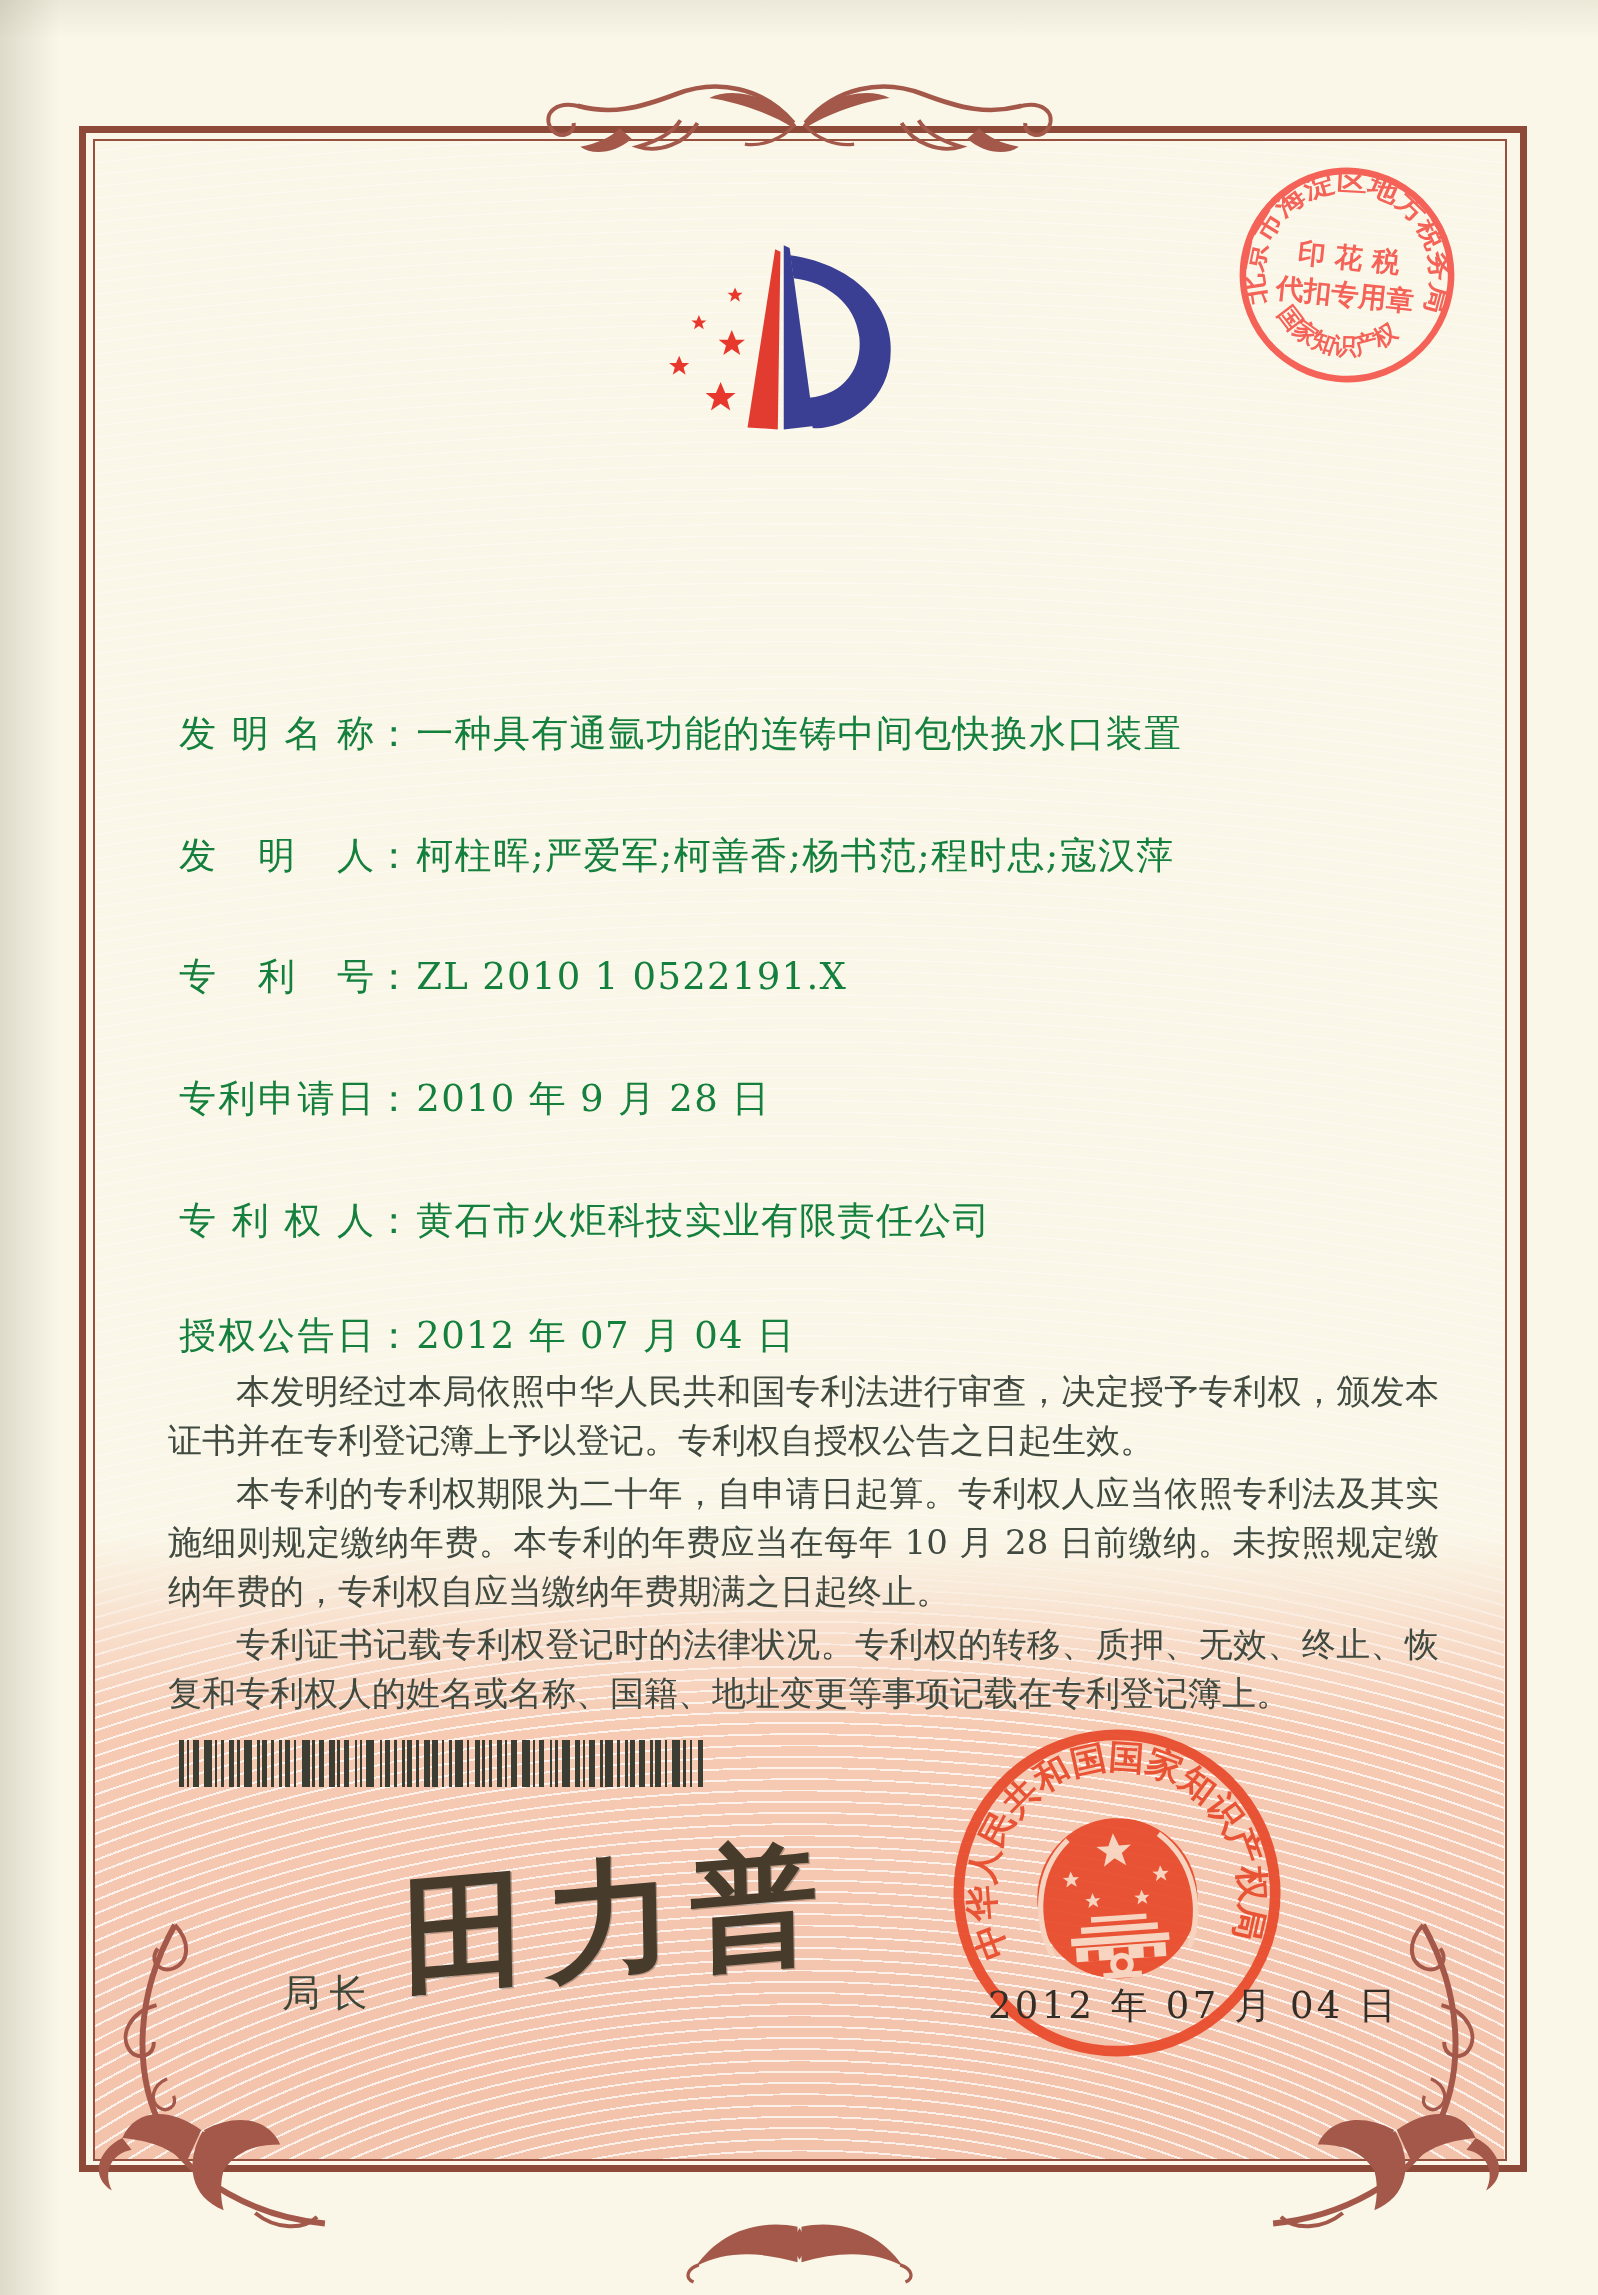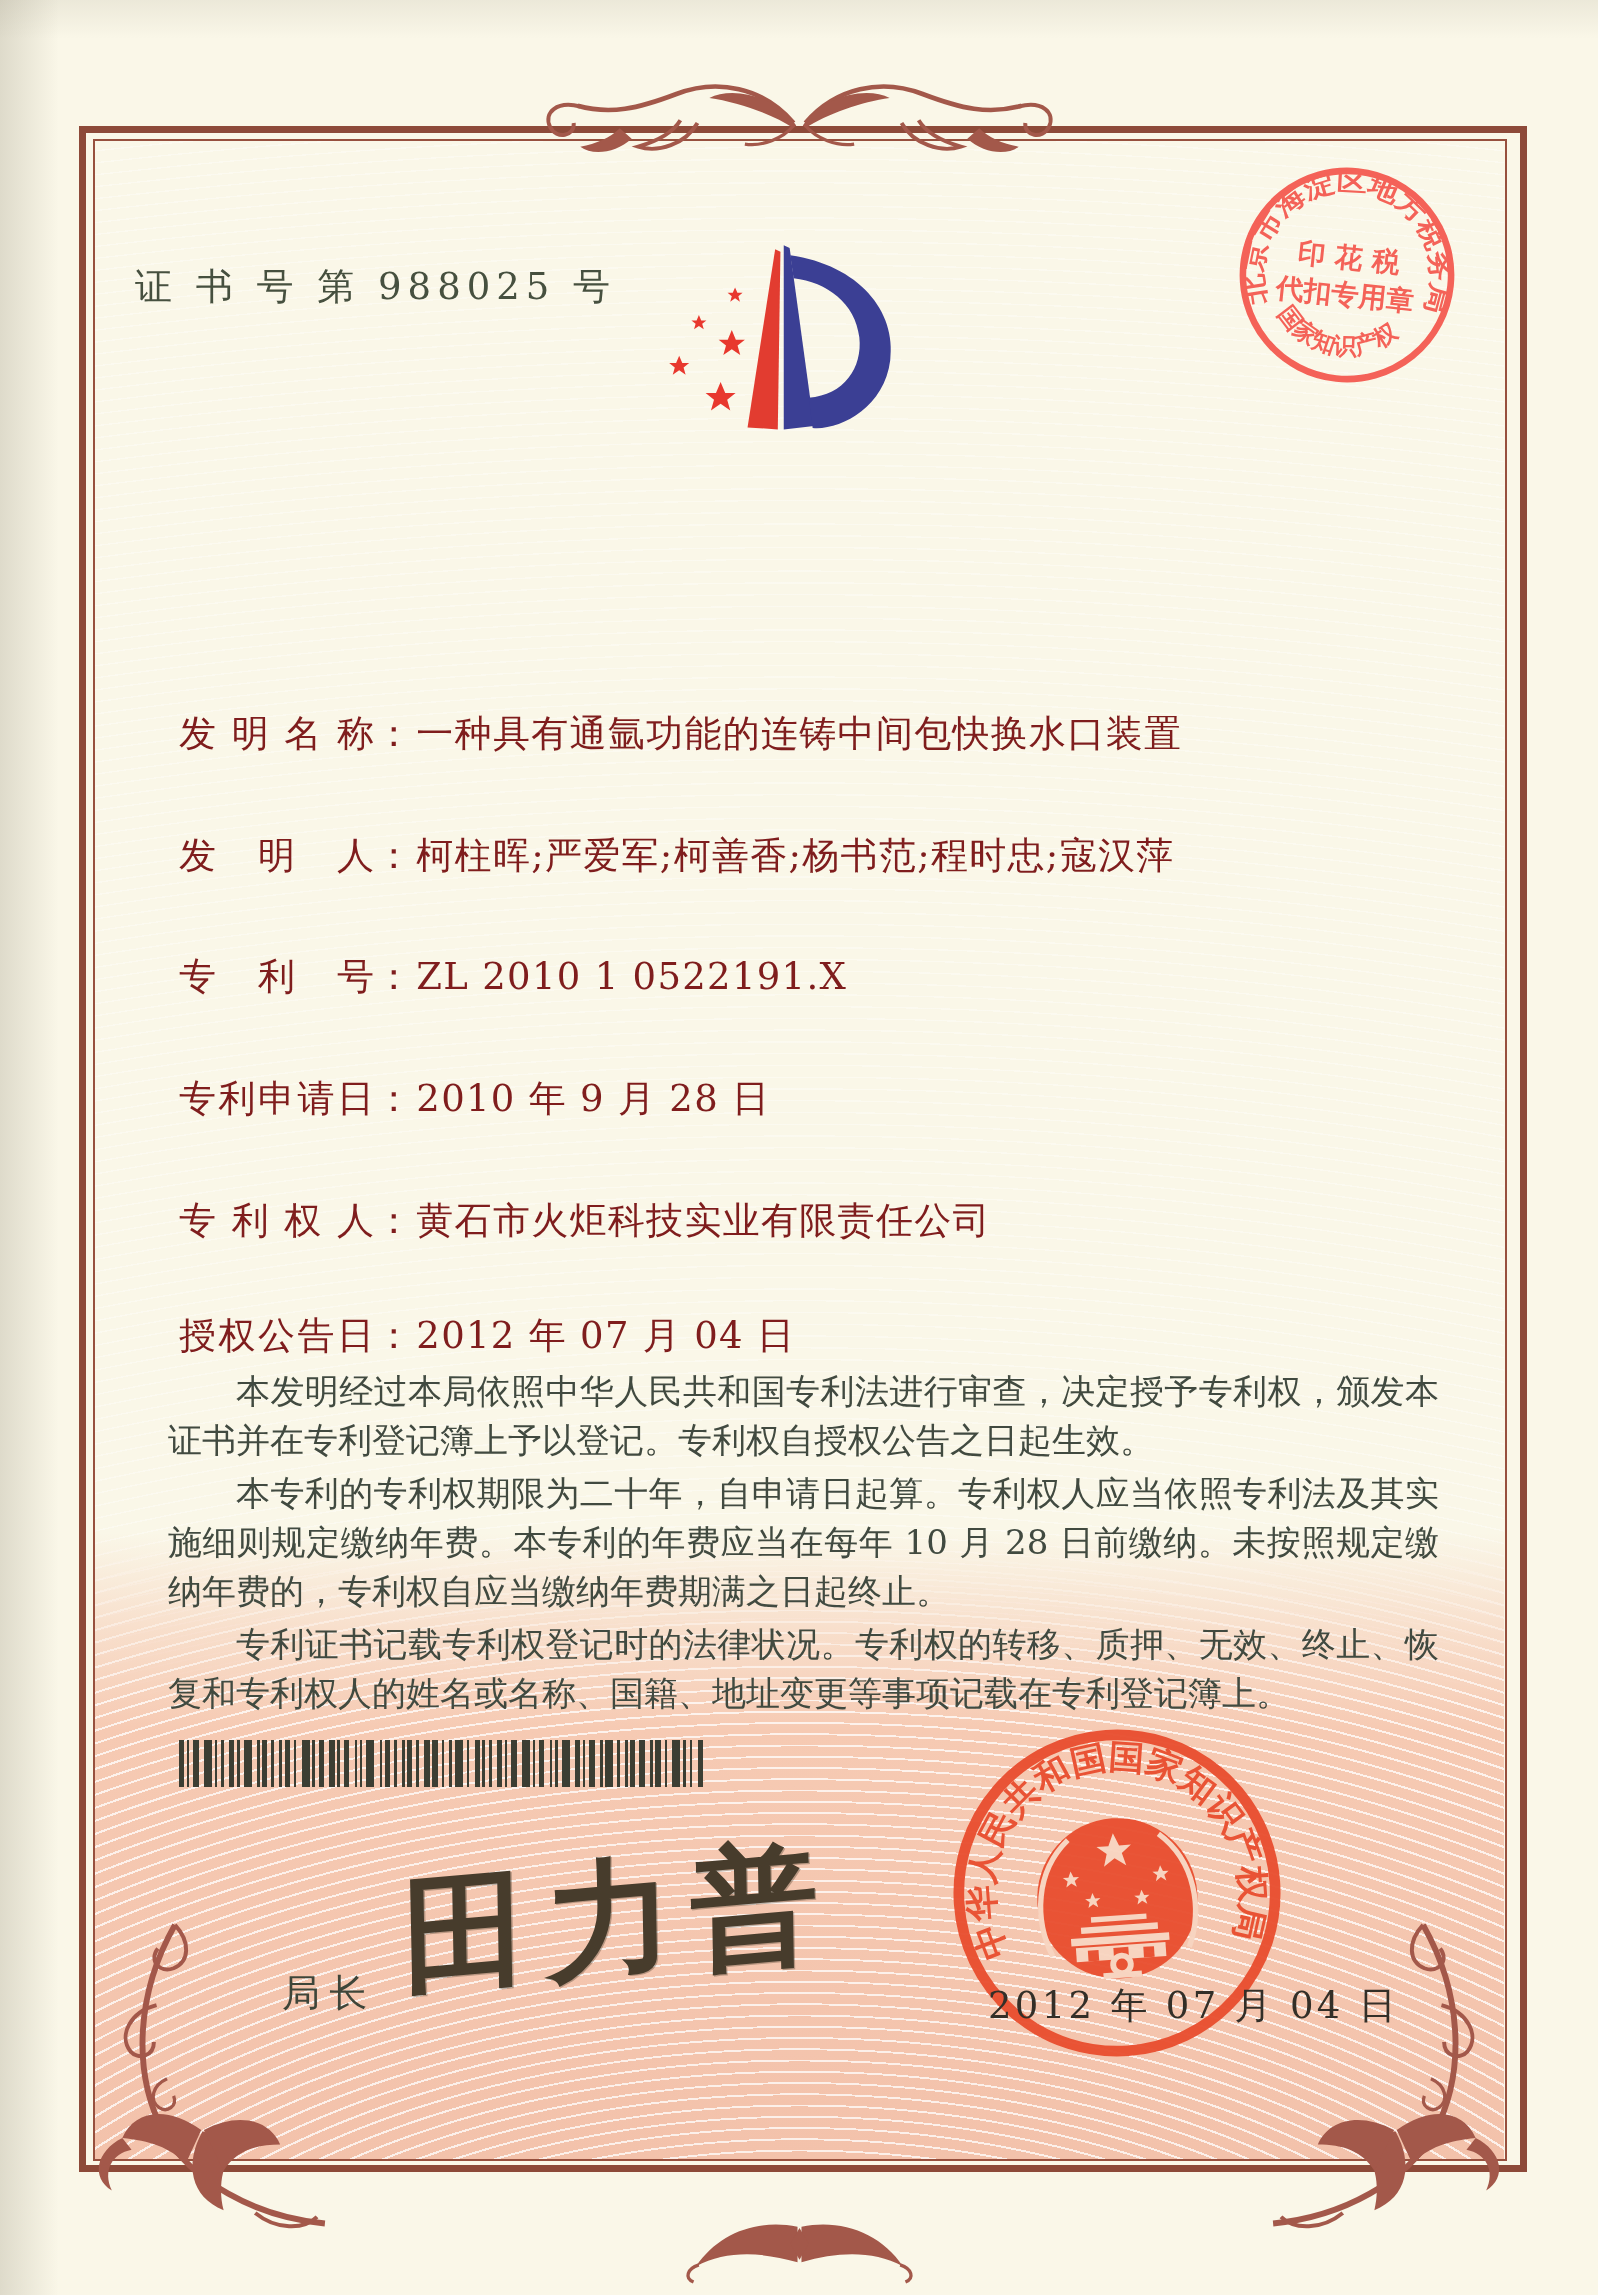--- a/index.html
+++ b/index.html
@@ -31,21 +31,21 @@
         border:7.2px solid #8d4a39;}
   .frame-inner{position:absolute;left:93px;top:139px;width:1410px;height:2018px;
         border:2px solid #97503e;}
 
   .cert-no{position:absolute;left:135px;top:262px;font-size:37px;letter-spacing:6px;
         color:#46503f;}
   .title{position:absolute;left:0;top:501px;width:1598px;text-align:center;
         font-size:89px;font-weight:700;letter-spacing:38px;padding-left:19px;
         box-sizing:border-box;color:#3a403c;}
 
-  .field-row{position:absolute;left:179px;width:1269px;font-size:37px;color:#7f1d1d;
+  .field-row{position:absolute;left:179px;width:1269px;font-size:37px;color:#15803d;
         white-space:nowrap;}
   .flabel{display:inline-block;width:195px;text-align:justify;text-align-last:justify;}
   .fcolon{display:inline-block;margin:0 4px 0 1.3px;}
   .fvalue{letter-spacing:1.3px;}
 
   .body-text{position:absolute;left:164px;top:1363px;width:1279px;font-size:34px;
         line-height:49px;text-align:justify;color:#414a40;}
   .body-text p{margin:4px;text-indent:68px;}
 
   .barcode{position:absolute;left:179px;top:1740px;width:579px;height:47px;font-size:0;}
@@ -131,21 +131,20 @@
   </svg>
 
   <svg class="bottom-orn" viewBox="0 0 430 110">
     <path d="M212,28 C150,16 92,38 58,88 C104,64 156,66 212,82 Z" fill="#a3584a"></path>
     <path d="M218,28 C280,16 338,38 372,88 C326,64 274,66 218,82 Z" fill="#a3584a"></path>
     <path d="M62,86 C44,92 40,106 54,112" stroke="#a3584a" stroke-width="5" fill="none"></path>
     <path d="M368,86 C386,92 390,106 376,112" stroke="#a3584a" stroke-width="5" fill="none"></path>
     <path d="M215,30 l14,24 l-14,24 l-14,-24 Z" fill="#a3584a"></path>
   </svg>
 
-  <div class="cert-no">证 书 号 第 988025 号</div>
 
   <svg class="logo-svg" viewBox="0 0 460 435">
     <g>
       <polygon points="206,40 215,44 252,315 206,320" fill="#3b3f94"></polygon>
       <path d="M216,55 C320,70 378,140 368,215 C359,288 290,322 250,318 L244,272
                C298,268 326,226 321,180 C315,128 272,96 221,90 Z" fill="#3b3f94"></path>
       <polygon points="193,46 201,50 197,320 151,317" fill="#e23c30"></polygon>
     </g>
     <g fill="#e8382e">
       <use href="#star5" xlink:href="#star5" transform="translate(132,116) scale(1.2)"></use>

